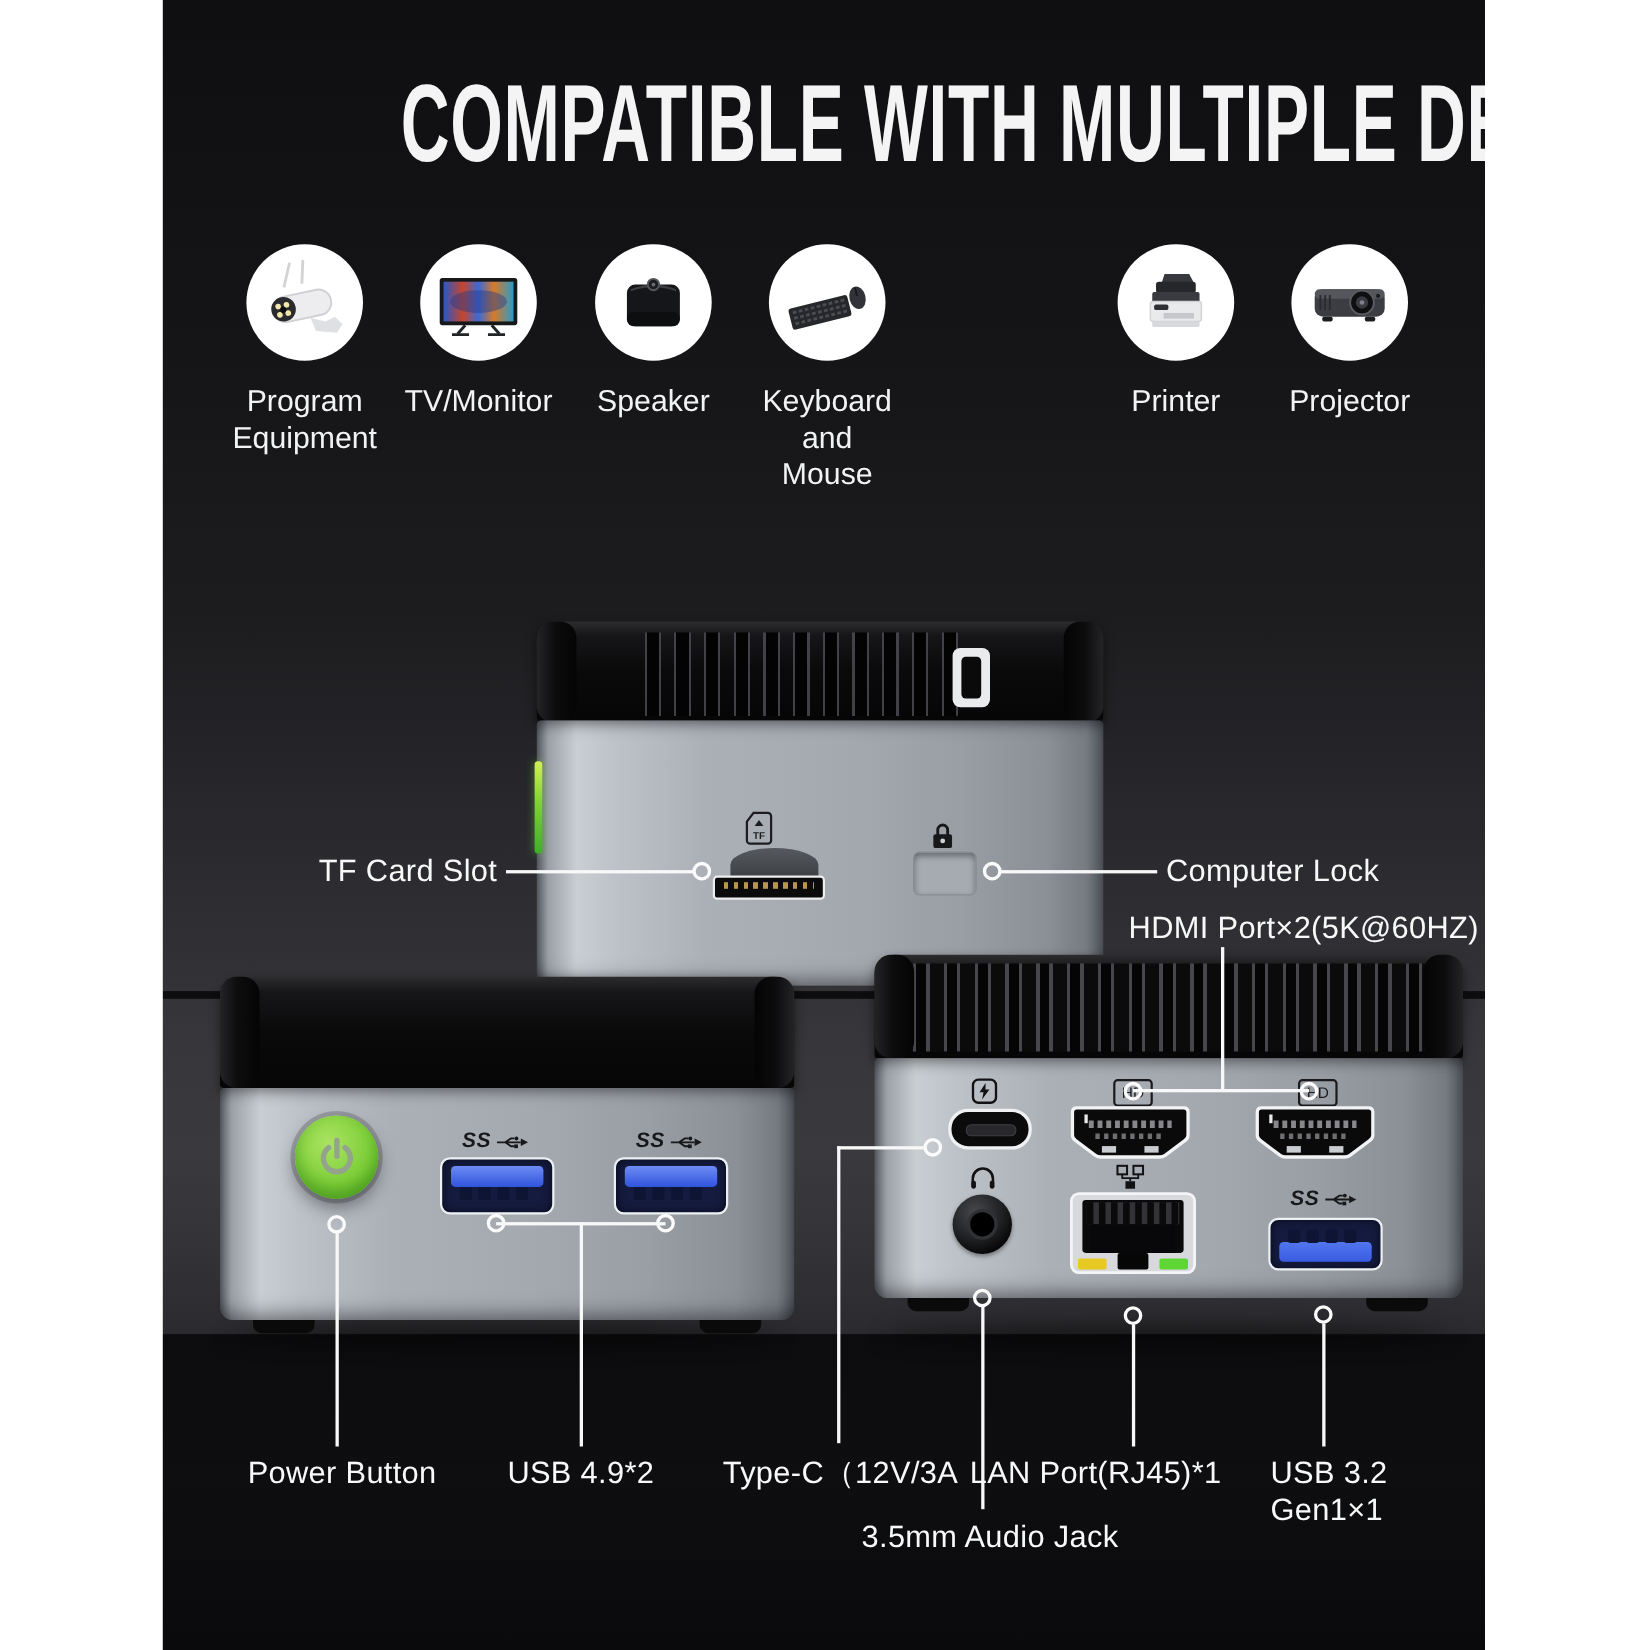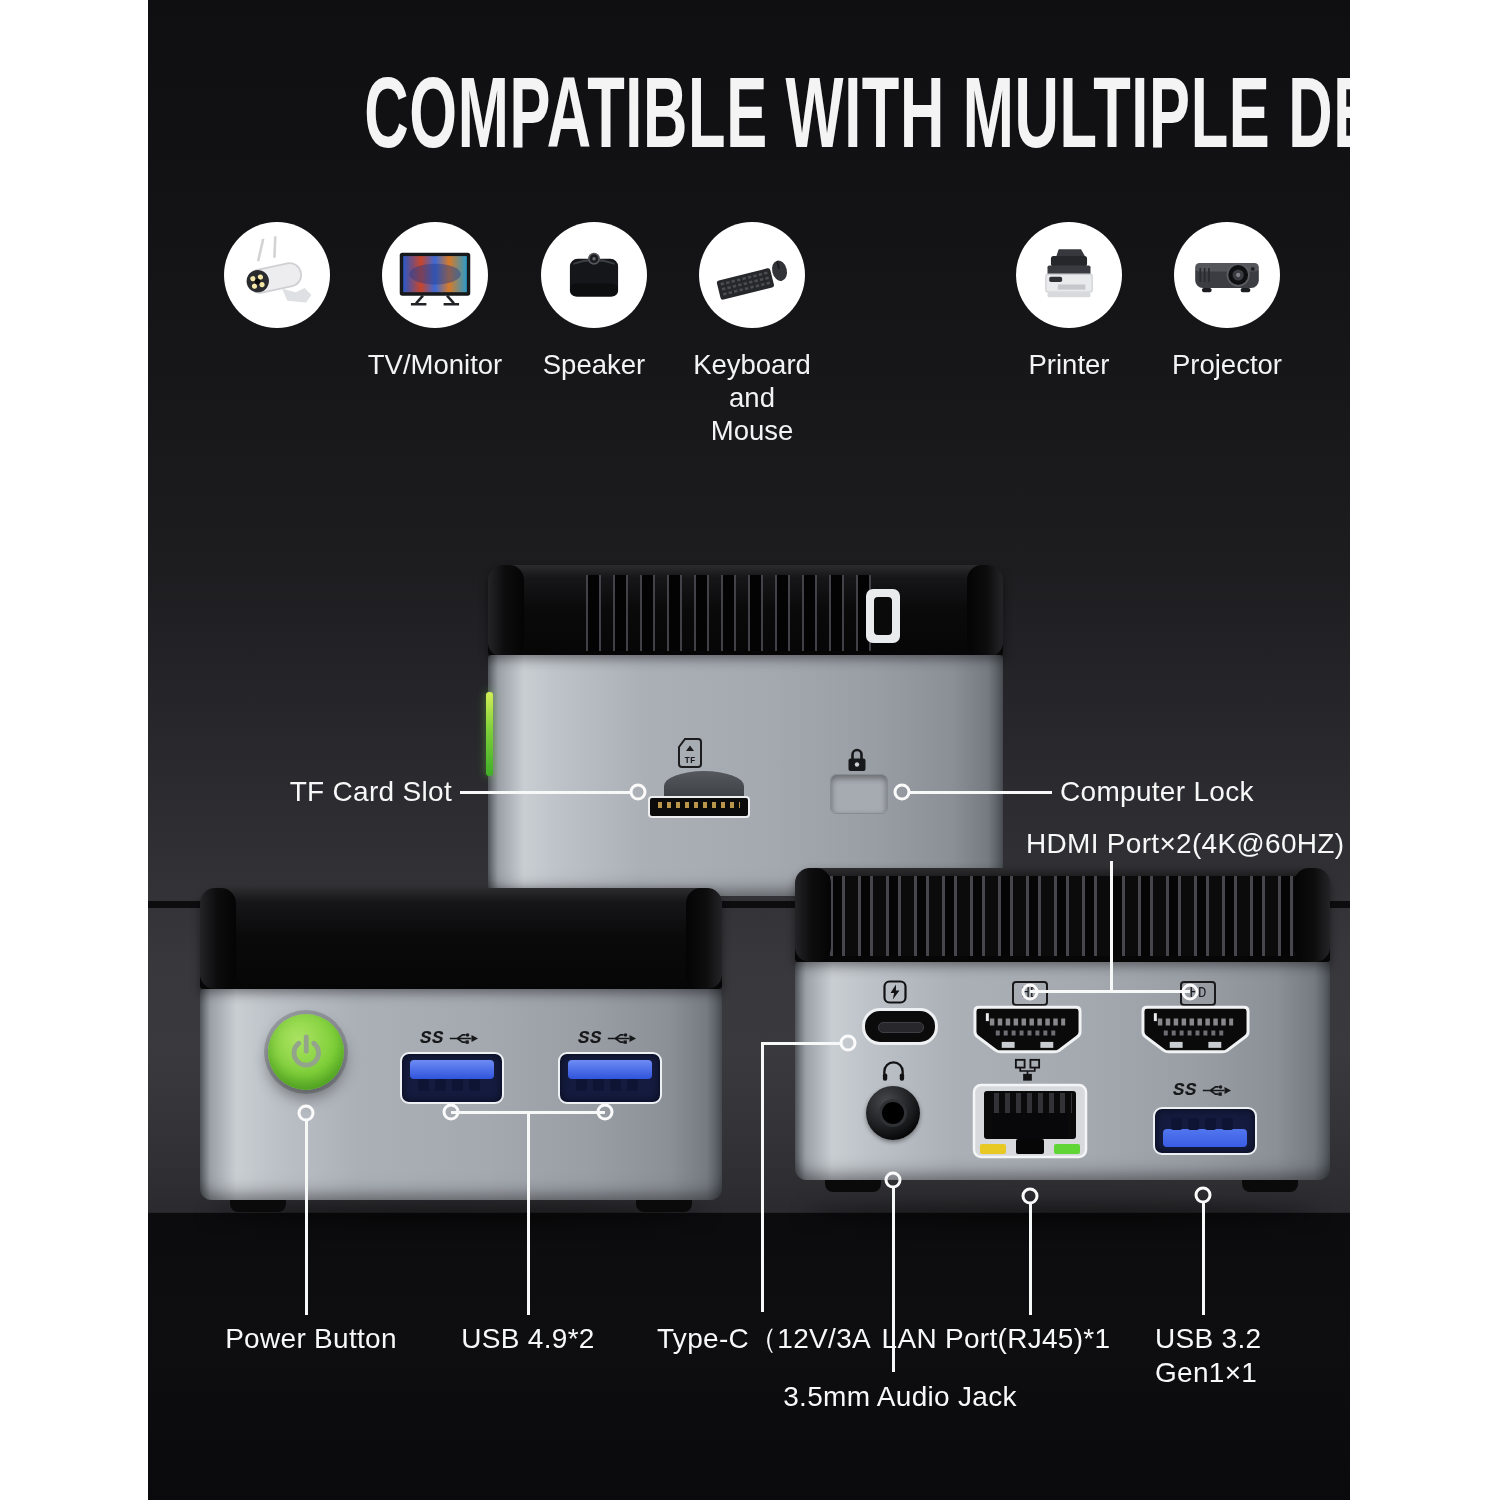--- a/index.html
+++ b/index.html
@@ -17,21 +17,21 @@
   .title{position:absolute;top:58px;left:0;width:1202px;margin:0;text-align:center;
     font-size:96px;font-weight:bold;color:#f4f4f5;white-space:nowrap;letter-spacing:1px;
     transform:scale(.64,1.04);transform-origin:50% 50%;}
   
   .chip{position:absolute;top:222px;width:160px;margin-left:-80px;text-align:center;}
   .circle{width:106px;height:106px;margin:0 auto;border-radius:50%;background:#ffffff;
     display:flex;align-items:center;justify-content:center;overflow:hidden;}
   .circle svg{width:86px;height:86px;}
   .chip-label{margin-top:20px;color:#f2f3f4;font-size:27.5px;line-height:33px;}
   
-  .dev{position:absolute;font-family:Liberation Mono, monospace;}
+  .dev{position:absolute;}
   .cap{position:absolute;left:0;right:0;top:0;border-radius:18px 18px 3px 3px;
     background:linear-gradient(180deg,#2c2c2f 0%,#161618 14%,#0a0a0b 48%,#060607 100%);
     box-shadow:0 4px 10px rgba(0,0,0,.45);}
   .post{position:absolute;top:0;bottom:0;width:36px;border-radius:15px;
     background:linear-gradient(90deg,#242427,#0d0d0e 45%,#040405);}
   .post.pr{background:linear-gradient(270deg,#242427,#0d0d0e 45%,#040405);}
   .bodyS{position:absolute;left:0;right:0;border-radius:4px 4px 12px 12px;
     background:linear-gradient(90deg,#5d6268 0%,#9ba0a7 2%,#c9ced3 7%,#bdc2c8 14%,#abb0b7 30%,
       #a4a9b0 55%,#999ea5 75%,#8b9097 90%,#767b82 97%,#51565c 100%);
     box-shadow:inset 0 10px 14px -8px rgba(0,0,0,.55), inset 0 -14px 18px -10px rgba(0,0,0,.5);}
@@ -106,20 +106,24 @@
           <circle cx="27" cy="53" r="13" fill="#2a2b2e"></circle>
           <circle cx="22" cy="49" r="3" fill="#f3e6a6"></circle>
               <circle cx="31" cy="49" r="3" fill="#f3e6a6"></circle>
           <circle cx="22" cy="58" r="3" fill="#f3e6a6"></circle>
               <circle cx="31" cy="58" r="3" fill="#f3e6a6"></circle>
           <circle cx="26.5" cy="53.5" r="3.2" fill="#0c0c0e"></circle>
         </g>
         <path d="M56 66 l16 4 10 -5 8 8 -6 9 -22 -2 z" fill="#dfe0e3"></path>
       </svg>
     </div>
+    <div class="chip-label">
+      <span style="display:block">Program</span>
+      <span style="display:block">Equipment</span>
+    </div>
   </div>
 
   <div class="chip" style="left:446px">
     <div class="circle">
       <svg viewBox="0 0 100 100">
         <rect x="22" y="31" width="56" height="44" rx="9" fill="#151619"></rect>
         <path d="M26 38 q24 -8 48 0 v-2 q-24 -10 -48 0 z" fill="#3c3d42"></path>
         <circle cx="50" cy="31" r="6" fill="#1c1d20" stroke="#55565b" stroke-width="2"></circle>
         <circle cx="50" cy="31" r="2" fill="#6a6b70"></circle>
         <rect x="22" y="60" width="56" height="15" rx="7" fill="#0d0e10"></rect>
@@ -391,21 +395,21 @@
   <div class="lineV" style="left:744px;top:1188px;height:184px"></div>
 
   <div class="dot" style="left:882px;top:1196px"></div>
   <div class="lineV" style="left:881px;top:1204px;height:111px"></div>
 
   <div class="dot" style="left:1055px;top:1195px"></div>
   <div class="lineV" style="left:1054px;top:1203px;height:112px"></div>
 
   <div class="clabel tr" style="left:128px;top:775px;width:176px">TF Card Slot</div>
   <div class="clabel" style="left:912px;top:775px">Computer Lock</div>
-  <div class="clabel" style="left:878px;top:827px">HDMI Port×2(4K@60HZ)</div>
+  <div class="clabel" style="left:878px;top:827px">HDMI Port×2(5K@60HZ)</div>
   <div class="clabel cc" style="left:163px;top:1322px">Power Button</div>
   <div class="clabel cc" style="left:380px;top:1322px">USB 4.9*2</div>
   <div class="clabel cc" style="left:616px;top:1322px">Type-C（12V/3A</div>
   <div class="clabel cc" style="left:848px;top:1322px">LAN Port(RJ45)*1</div>
   <div class="clabel" style="left:1007px;top:1322px">
     <span style="display:block">USB 3.2</span>
     <span style="display:block">Gen1×1</span>
   </div>
   <div class="clabel cc" style="left:752px;top:1380px">3.5mm Audio Jack</div>
 

